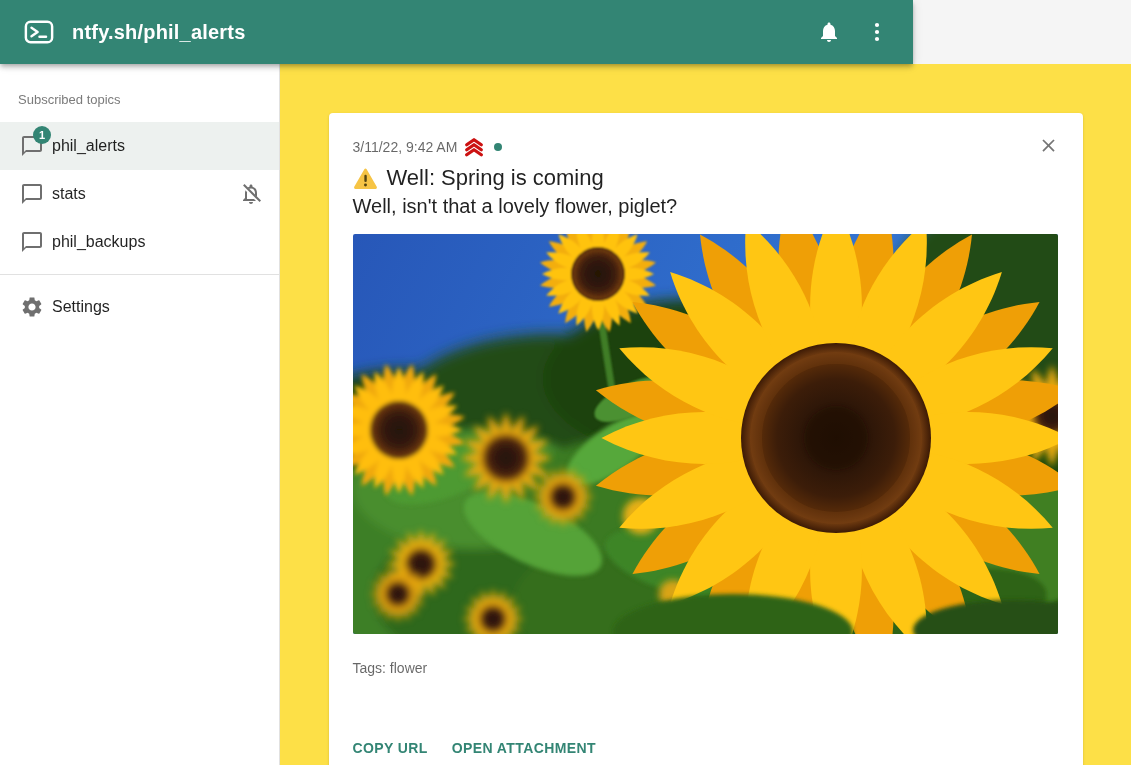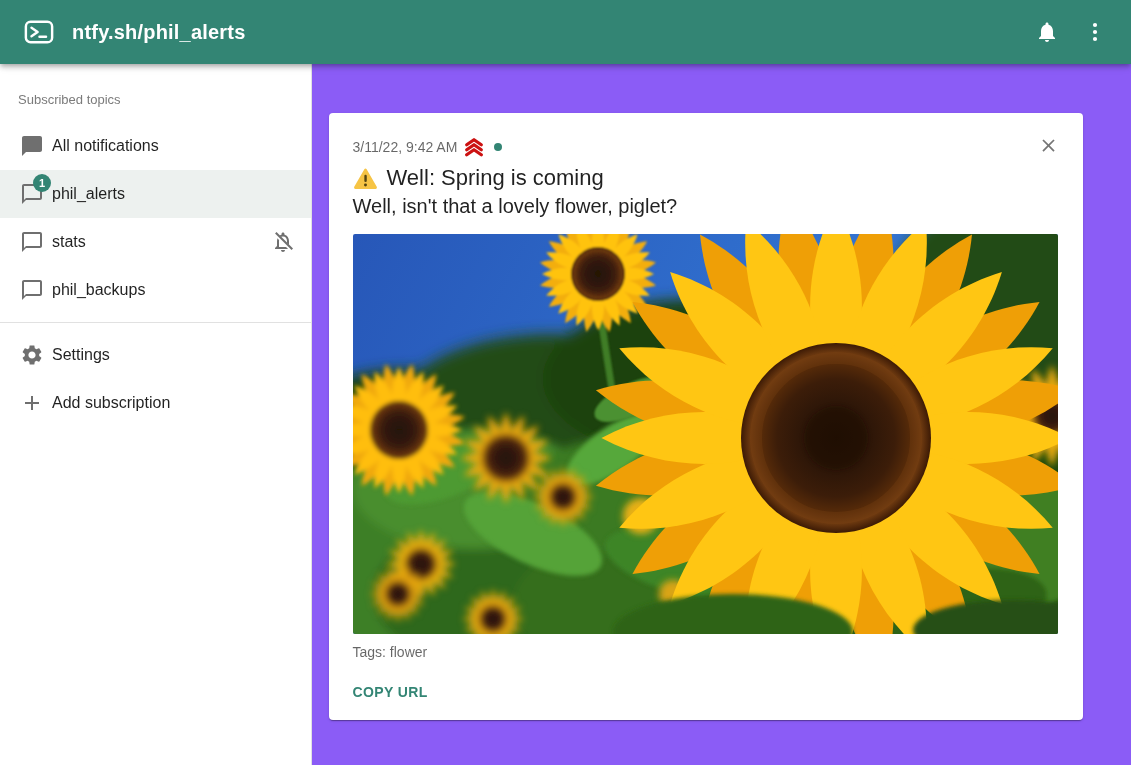--- a/index.html
+++ b/index.html
@@ -1,71 +1,71 @@
 <!DOCTYPE html>
 <html><head>
 <meta charset="utf-8">
 <style>
   * { margin:0; padding:0; box-sizing:border-box; }
   html,body { width:1131px; height:765px; overflow:hidden;
     font-family:"Liberation Sans", sans-serif; background:#f5f5f5; }
 
   
-  .appbar { position:fixed; top:0; left:0; width:1131px; height:64px;
+  .appbar { position:fixed; top:0; left:0; width:913px; height:64px;
     background:#338574; color:#fff; display:flex; align-items:center;
     padding:0 12px 0 14px; z-index:20;
     box-shadow:0 2px 4px -1px rgba(0,0,0,.2),0 4px 5px 0 rgba(0,0,0,.14),0 1px 10px 0 rgba(0,0,0,.12); }
   .appbar .logo { width:30px; height:30px; margin:0 4px 0 10px; flex:none; }
   .appbar .title { font-size:20px; font-weight:700; letter-spacing:.2px; margin-left:14px; flex:1;
     white-space:nowrap; }
   .iconbtn { width:48px; height:48px; border:none; background:none; cursor:pointer;
     display:flex; align-items:center; justify-content:center; border-radius:50%; flex:none; }
   .iconbtn svg { display:block; }
 
   
-  .sidebar { position:fixed; top:64px; left:0; bottom:0; width:312px;
+  .sidebar { position:fixed; top:64px; left:0; bottom:0; width:280px;
     background:#fff; border-right:1px solid #e1e1e1; z-index:10; }
   .section-label { padding:28px 16px 15px 18px; font-size:13px; color:#7b7b7b; }
   .nav-item { display:flex; align-items:center; height:48px; padding:0 16px 0 20px;
     font-size:16px; color:rgba(0,0,0,.87); cursor:pointer; }
   .nav-item.selected { background:#edf1ef; }
   .nicon { width:24px; height:24px; margin-right:7px; position:relative; flex:none; }
   .nicon svg { width:24px; height:24px; fill:#6f6f6f; display:block; }
   .nav-label { padding-left:1px; }
   .badge { position:absolute; top:-8px; right:-7px; min-width:18px; height:18px;
     border-radius:9px; background:#338574; color:#fff; font-size:11px; font-weight:700;
     line-height:18px; text-align:center; }
   .trailing { margin-left:auto; width:24px; height:24px; }
   .trailing svg { width:24px; height:24px; display:block; }
   .divider { height:1px; background:#e1e1e1; margin:8px 0; }
 
   
   .main { position:absolute; top:64px; left:280px; width:851px; bottom:0;
-    background:#8b5cf6; overflow:hidden; }
+    background:#fde047; overflow:hidden; }
   .card { width:754px; margin:49px auto 0; background:#fff; border-radius:4px;
     padding:24px 24px 12px;
     box-shadow:0 2px 1px -1px rgba(0,0,0,.2),0 1px 1px 0 rgba(0,0,0,.14),0 1px 3px 0 rgba(0,0,0,.12); }
   .meta-row { display:flex; align-items:center; height:20px; font-size:14px;
     color:rgba(0,0,0,.6); }
   .prio { margin-left:6px; display:flex; align-items:center; }
   .unread-dot { width:8px; height:8px; border-radius:50%; background:#338574; margin-left:9px; }
   .close-btn { margin-left:auto; width:36px; height:36px; margin-right:-8px; margin-top:-4px;
     border:none; background:none; cursor:pointer; display:flex; align-items:center; justify-content:center; }
   .card-title { display:flex; align-items:center; gap:9px; margin:8px 0 4px;
     font-size:22px; font-weight:400; color:rgba(0,0,0,.87); }
   .card-title svg { flex:none; }
   .card-body { font-size:20px; color:rgba(0,0,0,.87); margin-bottom:16px; }
   .attachment { width:705px; height:400px; display:block; border-radius:2px; overflow:hidden;
     cursor:pointer; }
   .attachment svg { display:block; }
-  .tags { font-size:14px; color:rgba(0,0,0,.6); margin-top:10px; }
+  .tags { font-size:14px; color:rgba(0,0,0,.6); margin-top:26px; }
   .actions { display:flex; gap:8px; margin-top:16px; margin-left:-8px; }
   .btn { font-family:"Liberation Sans",sans-serif; font-size:14px; font-weight:700;
     letter-spacing:.4px; color:#338574; text-transform:uppercase; background:none; border:none;
-    padding:8px; border-radius:4px; cursor:pointer; }
+    padding:8px; border-radius:4px; cursor:pointer;margin-top:40px; }
 </style>
 </head>
 <body>
 
 <header class="appbar">
   <span class="logo">
     <svg viewBox="0 0 32 32">
         <rect x="2" y="5" width="28" height="22" rx="5" fill="none" stroke="#fff" stroke-width="2.6"></rect>
         <path d="M8 11.5 L14.5 16 L8 20.5" fill="none" stroke="#fff" stroke-width="2.6" stroke-linecap="round" stroke-linejoin="round"></path>
         <line x1="16.5" y1="21" x2="23.5" y2="21" stroke="#fff" stroke-width="2.6" stroke-linecap="round"></line>
@@ -82,28 +82,20 @@
         <circle cx="12" cy="5" r="2.1" fill="#fff"></circle>
         <circle cx="12" cy="12" r="2.1" fill="#fff"></circle>
         <circle cx="12" cy="19" r="2.1" fill="#fff"></circle>
       </svg>
   </button>
 </header>
 
 <nav class="sidebar">
   <div class="section-label">Subscribed topics</div>
 
-  <div class="nav-item">
-    <span class="nicon">
-      <svg viewBox="0 0 24 24">
-          <path d="M20 2H4c-1.1 0-2 .9-2 2v18l4-4h14c1.1 0 2-.9 2-2V4c0-1.1-.9-2-2-2z"></path>
-        </svg>
-    </span>
-    <span class="nav-label">All notifications</span>
-  </div>
 
   <div class="nav-item selected">
     <span class="nicon">
       <svg viewBox="0 0 24 24">
           <path d="M20 2H4c-1.1 0-2 .9-2 2v18l4-4h14c1.1 0 2-.9 2-2V4c0-1.1-.9-2-2-2zm0 14H6l-2 2V4h16v12z"></path>
         </svg>
       <span class="badge">1</span>
     </span>
     <span class="nav-label">phil_alerts</span>
   </div>
@@ -138,28 +130,20 @@
   <div class="nav-item">
     <span class="nicon">
       <svg viewBox="0 0 24 24">
           <path d="M19.14 12.94c.04-.3.06-.61.06-.94 0-.32-.02-.64-.07-.94l2.03-1.58c.18-.14.23-.41.12-.61l-1.92-3.32c-.12-.22-.37-.29-.59-.22l-2.39.96c-.5-.38-1.03-.7-1.62-.94l-.36-2.54c-.04-.24-.24-.41-.48-.41h-3.84c-.24 0-.43.17-.47.41l-.36 2.54c-.59.24-1.13.57-1.62.94l-2.39-.96c-.22-.08-.47 0-.59.22L2.74 8.87c-.12.21-.08.47.12.61l2.03 1.58c-.05.3-.09.63-.09.94s.02.64.07.94l-2.03 1.58c-.18.14-.23.41-.12.61l1.92 3.32c.12.22.37.29.59.22l2.39-.96c.5.38 1.03.7 1.62.94l.36 2.54c.05.24.24.41.48.41h3.84c.24 0 .44-.17.47-.41l.36-2.54c.59-.24 1.13-.56 1.62-.94l2.39.96c.22.08.47 0 .59-.22l1.92-3.32c.12-.22.07-.47-.12-.61l-2.01-1.58zM12 15.6c-1.98 0-3.6-1.62-3.6-3.6s1.62-3.6 3.6-3.6 3.6 1.62 3.6 3.6-1.62 3.6-3.6 3.6z"></path>
         </svg>
     </span>
     <span class="nav-label">Settings</span>
   </div>
 
 
-  <div class="nav-item">
-    <span class="nicon">
-      <svg viewBox="0 0 24 24">
-          <path d="M19 13h-6v6h-2v-6H5v-2h6V5h2v6h6v2z"></path>
-        </svg>
-    </span>
-    <span class="nav-label">Add subscription</span>
-  </div>
 </nav>
 
 <main class="main">
   <section class="card">
 
     <div class="meta-row">
       <span>3/11/22, 9:42 AM</span>
       <span class="prio">
         <svg width="22" height="20" viewBox="0 0 24 22" fill="none" stroke="#cc1111" stroke-width="3.6" stroke-linecap="round" stroke-linejoin="round">
             <path d="M4 8.5 L12 3 L20 8.5"></path>
@@ -350,16 +334,17 @@
           <ellipse cx="380" cy="398" rx="120" ry="38" fill="#2e6418"></ellipse>
           <ellipse cx="660" cy="396" rx="100" ry="30" fill="#274f12"></ellipse>
         </g>
       </svg>
     </figure>
 
     <div class="tags">Tags: flower</div>
 
     <div class="actions">
       <button class="btn">COPY URL</button>
+      <button class="btn">OPEN ATTACHMENT</button>
     </div>
 
   </section>
 </main>
 
 </body></html>

